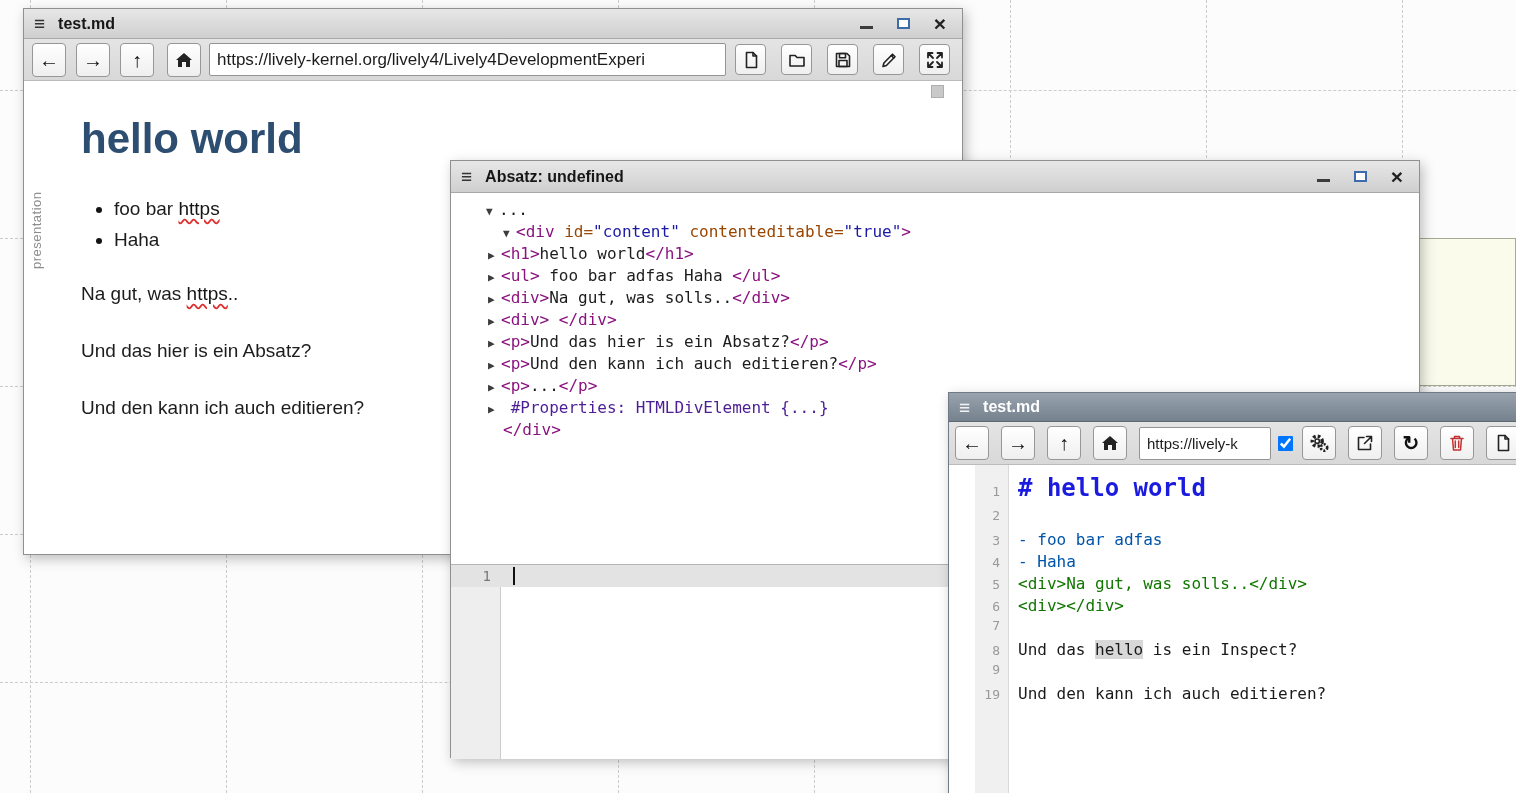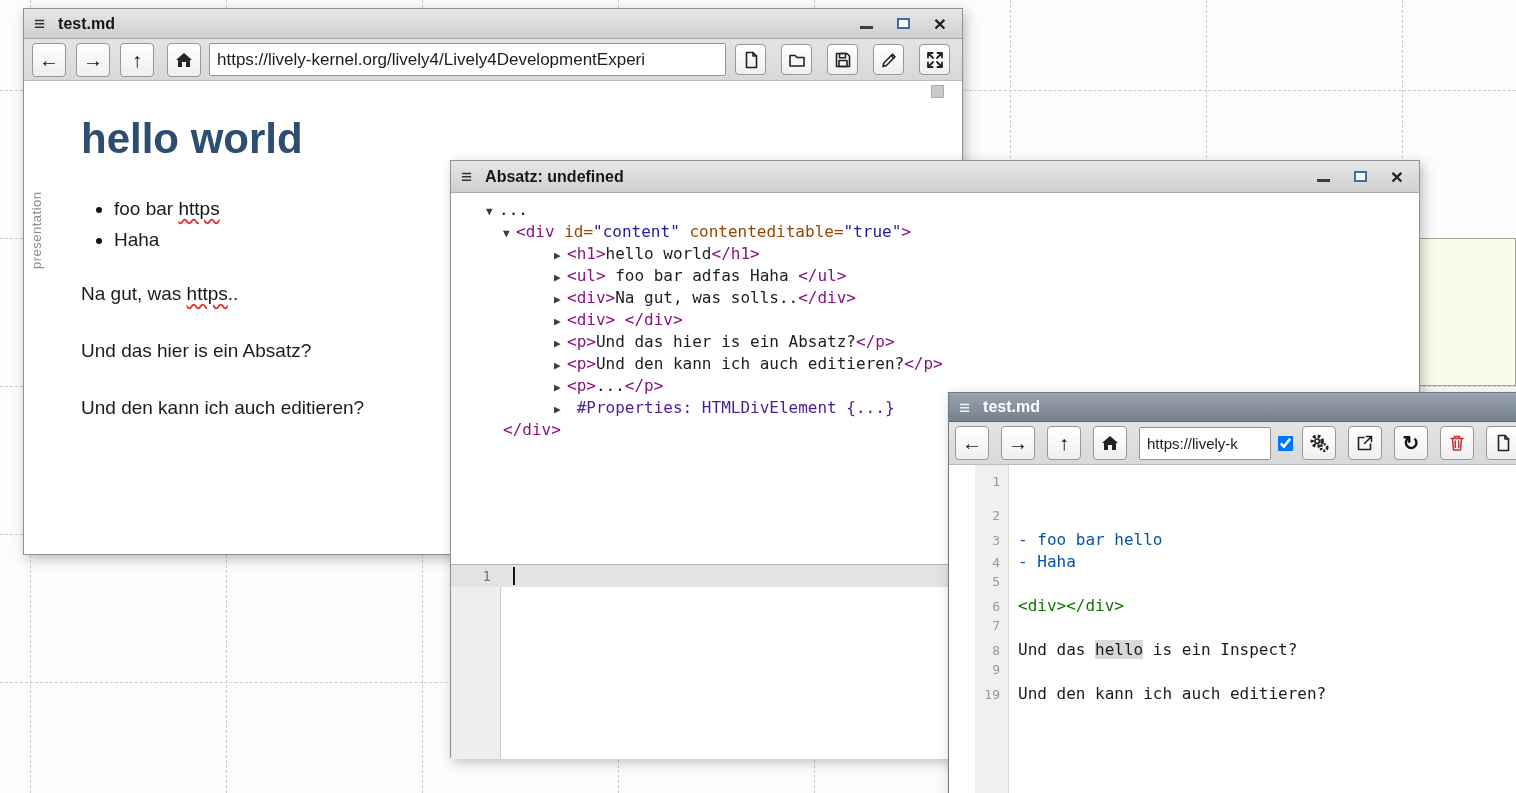--- a/index.html
+++ b/index.html
@@ -53,21 +53,21 @@
   .preview-body ul{margin:30px 0 0 0;padding-left:33px;font-size:19px;color:#141414}
   .preview-body li{line-height:31px}
   .paras p{font-size:19px;line-height:25px;margin-top:32px;color:#151515}
   .paras p:first-child{margin-top:26px}
   .seg-spell{text-decoration-line:underline;text-decoration-style:wavy;text-decoration-color:var(--spell);text-underline-offset:3px}
 
   
   .inspector-body{position:relative;height:566px;background:#fff;overflow:hidden}
   .tree{padding-top:6px;font-family:"DejaVu Sans Mono",monospace;font-size:16px;line-height:22px;white-space:pre}
   .tree-row{height:22px;cursor:default}
-  .ind0{padding-left:35px}.ind1{padding-left:52px}.ind2{padding-left:103px}
+  .ind0{padding-left:35px}.ind1{padding-left:52px}.ind2{padding-left:37px}
   .tw{display:inline-block;width:13px;font-size:11px;color:#3c3c3c}
   .seg-tag{color:var(--instag)}
   .seg-attr{color:var(--insattr)}
   .seg-str{color:var(--insstr)}
   .seg-plain{color:#1c1c1c}
   .seg-props{color:#4c1d95}
   .code-pane{position:absolute;left:0;right:0;bottom:0;height:195px;border-top:1px solid #b5b5b5;background:#fff}
   .gutter-bg{position:absolute;left:0;top:0;bottom:0;width:50px;background:#eeeeee;border-right:1px solid #ccc}
   .active-line{position:absolute;left:0;right:0;top:0;height:22px;background:#e3e3e3}
   .gutter-num{position:absolute;left:0;top:0;width:50px;height:22px;line-height:22px;text-align:right;padding-right:10px;font-family:"DejaVu Sans Mono",monospace;font-size:14px;color:#777}
@@ -260,35 +260,37 @@
             <path class="s-stroke" d="M5.5 2.5 H12 L15.5 6 V17.5 H5.5 Z"></path>
             <path class="s-stroke" d="M12 2.5 V6 H15.5"></path>
           </svg>
       </button>
     </div>
     <div class="md-editor">
       <div class="gutter-bg2"></div>
       <div class="md-rows">
           <div class="md-row md-h1">
             <span class="md-gut">1</span>
+            <span class="md-code"><span class="seg seg-header"># hello world</span></span>
           </div>
           <div class="md-row">
             <span class="md-gut">2</span>
             <span class="md-code"></span>
           </div>
           <div class="md-row">
             <span class="md-gut">3</span>
-            <span class="md-code"><span class="seg seg-list">- foo bar hello</span></span>
+            <span class="md-code"><span class="seg seg-list">- foo bar adfas</span></span>
           </div>
           <div class="md-row">
             <span class="md-gut">4</span>
             <span class="md-code"><span class="seg seg-list">- Haha</span></span>
           </div>
           <div class="md-row">
             <span class="md-gut">5</span>
+            <span class="md-code"><span class="seg seg-gtag">&lt;div&gt;Na gut, was solls..&lt;/div&gt;</span></span>
           </div>
           <div class="md-row">
             <span class="md-gut">6</span>
             <span class="md-code"><span class="seg seg-gtag">&lt;div&gt;&lt;/div&gt;</span></span>
           </div>
           <div class="md-row">
             <span class="md-gut">7</span>
             <span class="md-code"></span>
           </div>
           <div class="md-row">

